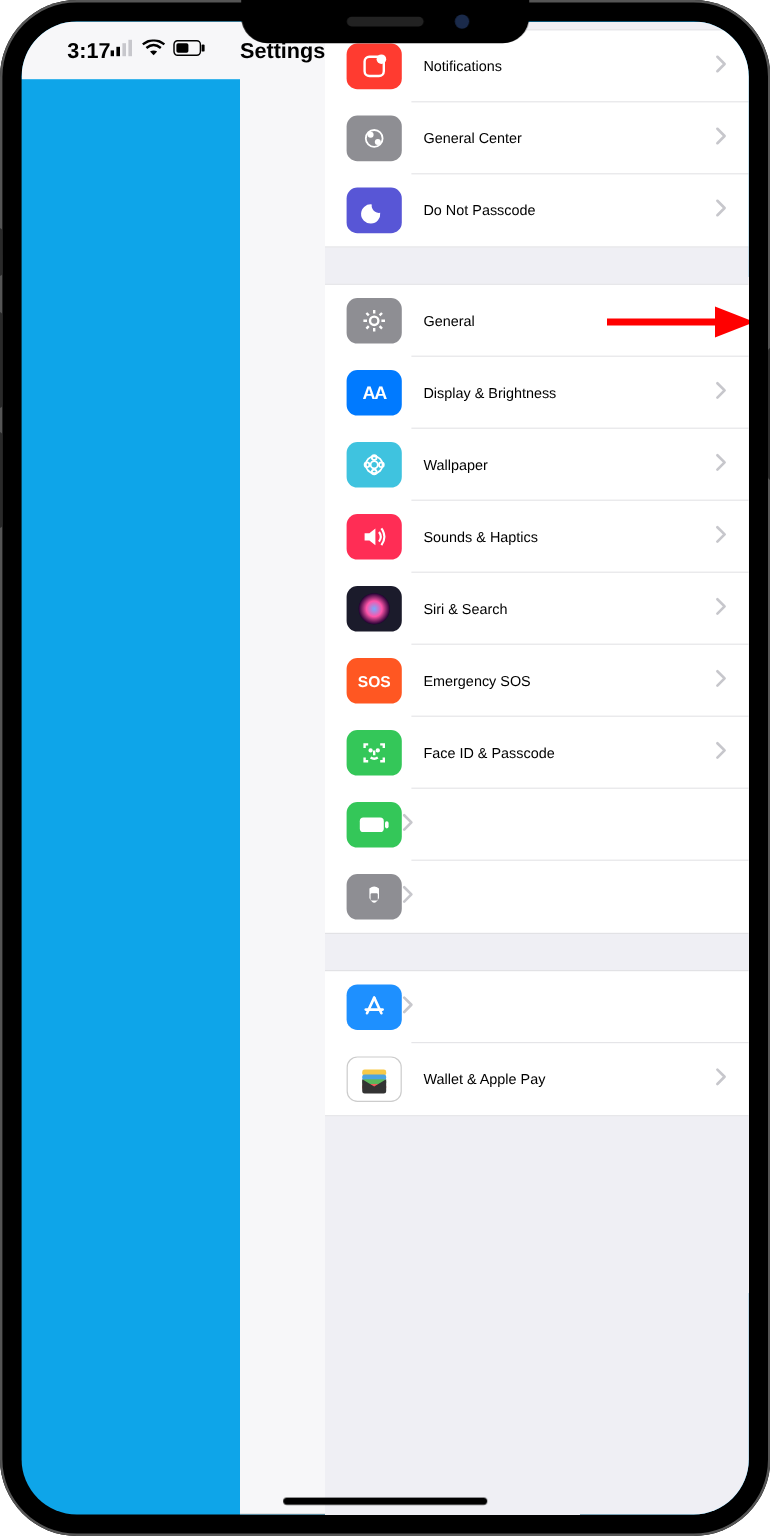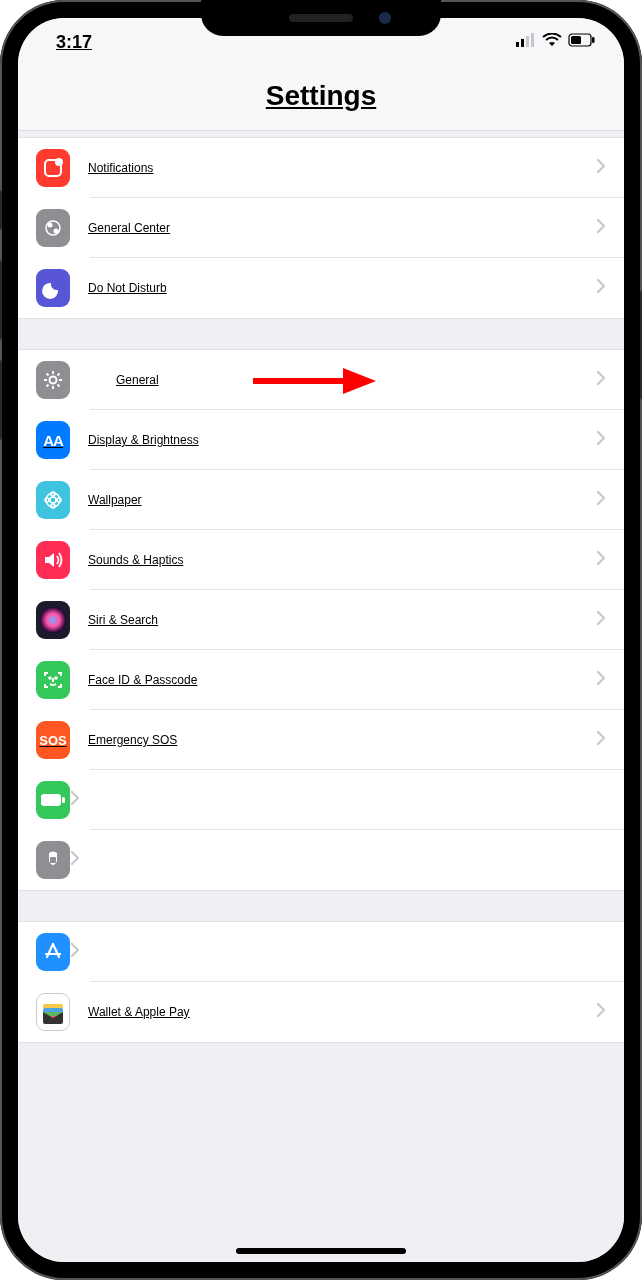--- a/index.html
+++ b/index.html
@@ -15,27 +15,26 @@
     height: 1280px;
     background: #000;
     border-radius: 64px;
     padding: 18px;
     position: relative;
     box-shadow: inset 0 0 0 2px #555;
   }
   .screen {
     width: 100%;
     height: 100%;
-    background: #fca5a5;
+    background: #0ea5e9;
     border-radius: 46px;
     overflow: hidden;
     position: relative;
     display: flex;
-    flex-direction: column;
-    text-decoration: underline;
+    flex-direction: row;
   }
   .notch {
     position: absolute;
     top: 0;
     left: 50%;
     transform: translateX(-50%);
     width: 240px;
     height: 36px;
     background: #000;
     border-bottom-left-radius: 22px;
@@ -61,21 +60,21 @@
     padding: 0 28px;
     background: #f7f7f9;
     z-index: 10;
   }
   .status-left { font-size: 18px; font-weight: 600; padding-left: 10px; }
   .status-right { display: flex; align-items: center; gap: 6px; }
   .header {
     background: #f7f7f9;
     text-align: center;
     padding: 14px 0 18px;
-    font-size: 28px;
+    font-size: 18px;
     font-weight: 700;
     border-bottom: 1px solid #ddd;
   }
   .content {
     flex: 1;
     overflow-y: auto;
     background: #efeff4;
   }
   .group {
     margin-top: 30px;
@@ -91,21 +90,21 @@
     padding-left: 18px;
     position: relative;
     cursor: pointer;
   }
   .row-sep {
     position: absolute; left: 72px; right: 0; bottom: 0;
     height: 1px; background: #e5e5e8;
   }
   .row:last-child .row-sep { display: none; }
   .app-icon {
-    width: 34px; height: 38px; border-radius: 9px;
+    width: 46px; height: 38px; border-radius: 9px;
     display: flex; align-items: center; justify-content: center;
     flex-shrink: 0; color: #fff; font-size: 20px;
   }
   .row-label {
     margin-left: 18px; font-size: 12px; color: #000; flex: 1;
   }
   .chevron {
     margin-right: 18px; color: #c7c7cc;
   }
   .home-indicator {
@@ -194,28 +193,28 @@
                 <path d="M2 2 L8 8 L2 14" stroke="#c7c7cc" stroke-width="2.2" fill="none" stroke-linecap="round" stroke-linejoin="round"></path>
               </svg></span>
             <div class="row-sep"></div>
           </div>
           <div class="row">
             <div class="app-icon" style="background:#5856d6">
               <svg width="24" height="24" viewBox="0 0 24 24">
                 <path d="M17 14 A8 8 0 1 1 10 7 A6 6 0 0 0 17 14 Z" fill="#fff"></path>
               </svg>
             </div>
-            <span class="row-label">Do Not Disturb</span>
+            <span class="row-label">Do Not Passcode</span>
             <span class="chevron"><svg width="10" height="16" viewBox="0 0 10 16">
                 <path d="M2 2 L8 8 L2 14" stroke="#c7c7cc" stroke-width="2.2" fill="none" stroke-linecap="round" stroke-linejoin="round"></path>
               </svg></span>
           </div>
         </div>
         <div class="group">
-          <div class="row" style="position: relative; gap: 28px;">
+          <div class="row" style="position: relative;">
             <div class="app-icon" style="background:#8e8e93">
               <svg width="24" height="24" viewBox="0 0 24 24">
                 <circle cx="12" cy="12" r="3.5" fill="none" stroke="#fff" stroke-width="2"></circle>
                 <g stroke="#fff" stroke-width="2">
                   <line x1="12" y1="3" x2="12" y2="6"></line>
                   <line x1="12" y1="18" x2="12" y2="21"></line>
                   <line x1="3" y1="12" x2="6" y2="12"></line>
                   <line x1="18" y1="12" x2="21" y2="12"></line>
                   <line x1="5.5" y1="5.5" x2="7.5" y2="7.5"></line>
                   <line x1="16.5" y1="16.5" x2="18.5" y2="18.5"></line>
@@ -290,49 +289,49 @@
                 <circle cx="15" cy="15" r="13" fill="url(#sg)"></circle>
               </svg>
             </div>
             <span class="row-label">Siri &amp; Search</span>
             <span class="chevron"><svg width="10" height="16" viewBox="0 0 10 16">
                 <path d="M2 2 L8 8 L2 14" stroke="#c7c7cc" stroke-width="2.2" fill="none" stroke-linecap="round" stroke-linejoin="round"></path>
               </svg></span>
             <div class="row-sep"></div>
           </div>
           <div class="row">
+            <div class="app-icon" style="background:#ff5722">
+              <span style="font-size:13px;font-weight:700">SOS</span>
+            </div>
+            <span class="row-label">Emergency SOS</span>
+            <span class="chevron"><svg width="10" height="16" viewBox="0 0 10 16">
+                <path d="M2 2 L8 8 L2 14" stroke="#c7c7cc" stroke-width="2.2" fill="none" stroke-linecap="round" stroke-linejoin="round"></path>
+              </svg></span>
+            <div class="row-sep"></div>
+          </div>
+          <div class="row">
             <div class="app-icon" style="background:#34c759">
               <svg width="24" height="24" viewBox="0 0 24 24" stroke="#fff" stroke-width="2" fill="none">
                 <path d="M4 8 L4 5 L7 5"></path>
                 <path d="M20 8 L20 5 L17 5"></path>
                 <path d="M4 16 L4 19 L7 19"></path>
                 <path d="M20 16 L20 19 L17 19"></path>
                 <circle cx="9" cy="10" r="0.8" fill="#fff"></circle>
                 <circle cx="15" cy="10" r="0.8" fill="#fff"></circle>
                 <path d="M12 10 L12 13 L11 13"></path>
                 <path d="M9 16 Q12 18 15 16"></path>
               </svg>
             </div>
             <span class="row-label">Face ID &amp; Passcode</span>
             <span class="chevron"><svg width="10" height="16" viewBox="0 0 10 16">
                 <path d="M2 2 L8 8 L2 14" stroke="#c7c7cc" stroke-width="2.2" fill="none" stroke-linecap="round" stroke-linejoin="round"></path>
               </svg></span>
             <div class="row-sep"></div>
           </div>
           <div class="row">
-            <div class="app-icon" style="background:#ff5722">
-              <span style="font-size:13px;font-weight:700">SOS</span>
-            </div>
-            <span class="row-label">Emergency SOS</span>
-            <span class="chevron"><svg width="10" height="16" viewBox="0 0 10 16">
-                <path d="M2 2 L8 8 L2 14" stroke="#c7c7cc" stroke-width="2.2" fill="none" stroke-linecap="round" stroke-linejoin="round"></path>
-              </svg></span>
-            <div class="row-sep"></div>
-          </div>
-          <div class="row">
             <div class="app-icon" style="background:#34c759">
               <svg width="26" height="14" viewBox="0 0 26 14">
                 <rect x="1" y="1" width="20" height="12" rx="3" fill="#fff"></rect>
                 <rect x="22" y="4" width="3" height="6" rx="1.5" fill="#fff"></rect>
               </svg>
             </div>
             <span class="chevron"><svg width="10" height="16" viewBox="0 0 10 16">
                 <path d="M2 2 L8 8 L2 14" stroke="#c7c7cc" stroke-width="2.2" fill="none" stroke-linecap="round" stroke-linejoin="round"></path>
               </svg></span>
             <div class="row-sep"></div>

